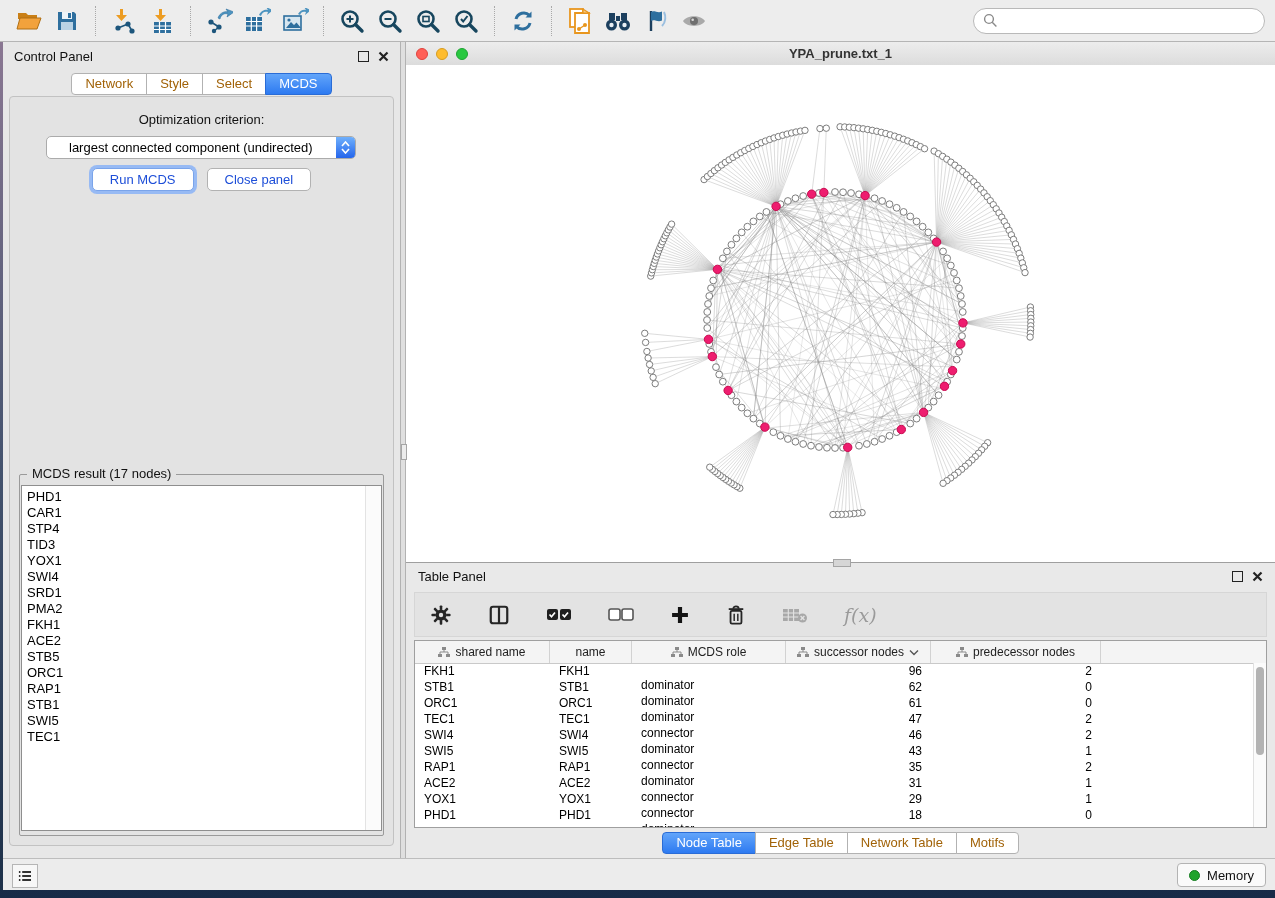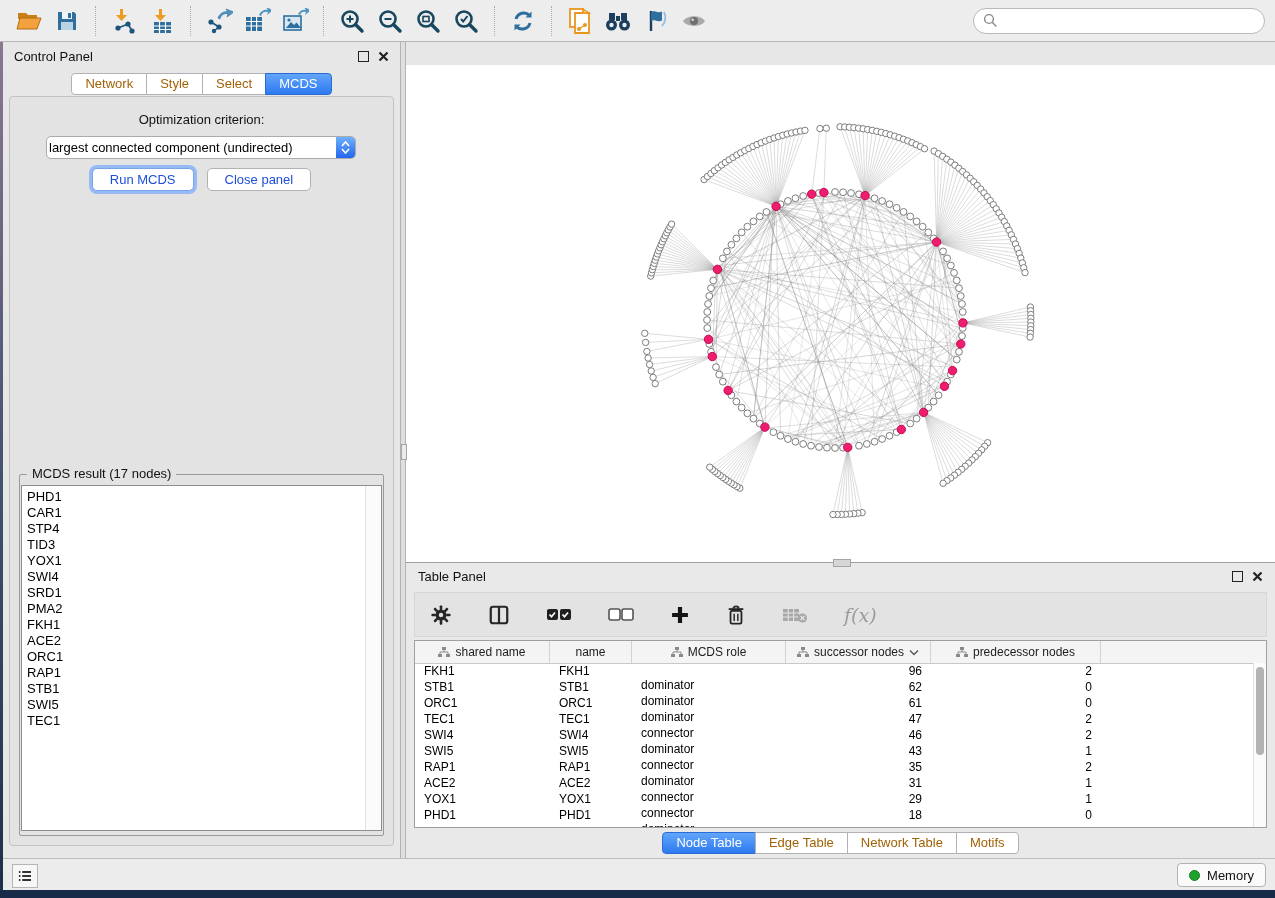--- a/index.html
+++ b/index.html
@@ -34,21 +34,21 @@
   .seg{height:20px;line-height:20px;padding:0 13px;font-size:13px;background:#fff;border:1px solid #b2b2b2;
     margin-left:-1px;color:#a16207;}
   .seg.first{border-radius:4px 0 0 4px;margin-left:0;}
   .seg.last{border-radius:0 4px 4px 0;}
   .seg.active{background:linear-gradient(#62a5fa,#2d7af1);color:#fff;border-color:#2a6cd6;}
   .cp-body{position:absolute;left:6px;right:6px;top:54px;bottom:12px;background:#e3e3e3;
     border:1px solid #c2c2c2;border-radius:4px;}
   .opt-label{margin-top:15px;text-align:center;font-size:13px;color:#111;}
   .dropdown{position:absolute;left:36px;top:39px;width:310px;height:23px;background:#fff;border:1px solid #ababab;
     border-radius:5px;display:flex;align-items:center;font-size:13px;box-sizing:border-box;}
-  .dd-text{padding-left:2px;flex:1;white-space:nowrap;overflow:hidden;}
+  .dd-text{padding-left:22px;flex:1;white-space:nowrap;overflow:hidden;}
   .dd-stepper{width:19px;align-self:stretch;background:linear-gradient(#6fb0fc,#2465ec);
     border-radius:0 4px 4px 0;display:flex;flex-direction:column;align-items:center;justify-content:center;gap:1px;}
   .btn-row{position:absolute;top:71px;width:100%;display:flex;justify-content:center;gap:13px;}
   .aqua-btn{height:23px;padding:0 17px;background:#fff;border:1px solid #b2b2b2;border-radius:5px;
     font-size:13px;color:#1d4ed8;font-family:"Liberation Sans",sans-serif;}
   .focus-ring{box-shadow:0 0 0 3px rgba(100,158,255,.6);border-color:#7aa4ea;}
   .result-group{position:absolute;left:9px;right:9px;top:377px;bottom:9px;border:1px solid #9a9a9a;border-radius:2px;}
   .result-title{position:absolute;top:-9px;left:7px;background:#e3e3e3;padding:0 5px;font-size:13px;color:#111;}
   .result-list{position:absolute;left:1px;right:1px;top:10px;bottom:4px;background:#fff;border:1px solid #8e8e8e;
     overflow:hidden;font-size:13px;line-height:16px;padding:3px 0 0 5px;}
@@ -289,37 +289,46 @@
         <div class="li">PHD1</div>
             <div class="li">CAR1</div>
             <div class="li">STP4</div>
             <div class="li">TID3</div>
             <div class="li">YOX1</div>
             <div class="li">SWI4</div>
             <div class="li">SRD1</div>
             <div class="li">PMA2</div>
             <div class="li">FKH1</div>
             <div class="li">ACE2</div>
+            <div class="li">STB5</div>
             <div class="li">ORC1</div>
             <div class="li">RAP1</div>
             <div class="li">STB1</div>
             <div class="li">SWI5</div>
             <div class="li">TEC1</div>
           </div>
       </div>
     </div>
   </div>
 
   <div class="splitter-v">
     <div class="handle"></div>
   </div>
 
   <div class="right-region">
 
     <div class="network-pane">
+      <div class="net-titlebar">
+        <span class="traffic">
+          <span class="dot red"></span>
+          <span class="dot yellow"></span>
+          <span class="dot green"></span>
+        </span>
+        <span>YPA_prune.txt_1</span>
+      </div>
       <div class="net-canvas">
         <svg id="graph-svg" width="869" height="497" viewBox="0 0 869 497">
             <g>
               <line x1="370.094427547667" y1="141.35963070254064" x2="429" y2="127" stroke="#808080" stroke-width="0.8" stroke-opacity="0.22"></line>
               <line x1="370.094427547667" y1="141.35963070254064" x2="544.8178627156504" y2="200.5002506796707" stroke="#808080" stroke-width="0.8" stroke-opacity="0.33"></line>
               <line x1="370.094427547667" y1="141.35963070254064" x2="445.04265389623095" y2="128.00931823174682" stroke="#808080" stroke-width="0.8" stroke-opacity="0.33"></line>
               <line x1="370.094427547667" y1="141.35963070254064" x2="556.7474212388188" y2="263.0371864997521" stroke="#808080" stroke-width="0.8" stroke-opacity="0.26"></line>
               <line x1="370.094427547667" y1="141.35963070254064" x2="552.9786446244648" y2="223.16769444289858" stroke="#808080" stroke-width="0.8" stroke-opacity="0.30"></line>
               <line x1="370.094427547667" y1="141.35963070254064" x2="468.5541752799933" y2="133.26476591422033" stroke="#808080" stroke-width="0.8" stroke-opacity="0.39"></line>
               <line x1="370.094427547667" y1="141.35963070254064" x2="516.6220295588721" y2="161.69201569005935" stroke="#808080" stroke-width="0.8" stroke-opacity="0.38"></line>

